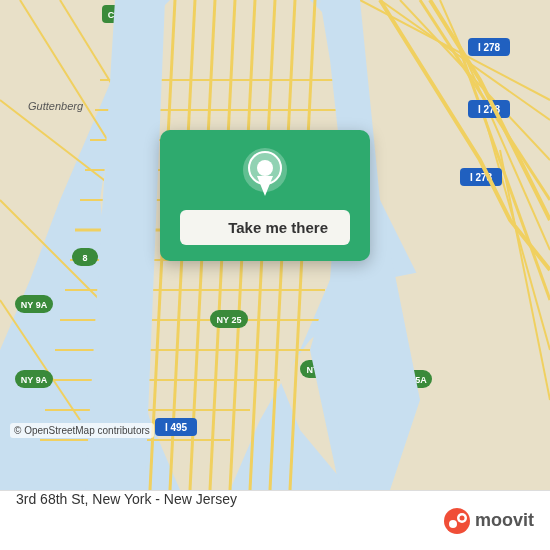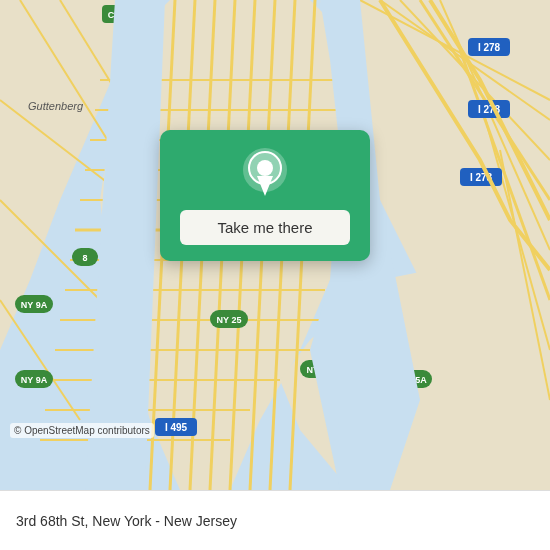--- a/index.html
+++ b/index.html
@@ -51,32 +51,31 @@
       justify-content: center;
     }
 
     #take-me-there-btn {
       background: #f5f5f0;
       color: #333;
       border: none;
       border-radius: 6px;
       padding: 9px 22px;
       font-size: 15px;
-      font-weight: 400;
+      font-weight: 700;
       cursor: pointer;
       width: 100%;
-      text-align: center;
+      text-align: right;
     }
 
     #bottom-bar {
       width: 550px;
       height: 60px;
       background: #fff;
       display: flex;
-      align-items: center;
       padding: 0 16px;
       border-top: 1px solid #ddd;
     }
 
     #location-text {
       font-size: 14px;
       color: #333;
       flex: 1;
     }
 
@@ -219,13 +218,22 @@
     </div>
     <button id="take-me-there-btn">Take me there</button>
   </div>
 
   
   <div id="copyright-text">© OpenStreetMap contributors</div>
 </div>
 
 <div id="bottom-bar">
   <span id="location-text">3rd 68th St, New York - New Jersey</span>
+  <div id="moovit-logo">
+    <svg id="moovit-icon" viewBox="0 0 28 28" xmlns="http://www.w3.org/2000/svg">
+      <circle cx="14" cy="14" r="13" fill="#f04e37"></circle>
+      <circle cx="10" cy="17" r="4" fill="white"></circle>
+      <circle cx="19" cy="11" r="5" fill="white"></circle>
+      <circle cx="19" cy="11" r="2.5" fill="#f04e37"></circle>
+    </svg>
+    <span id="moovit-text">moovit</span>
+  </div>
 </div>
 
 </body></html>

